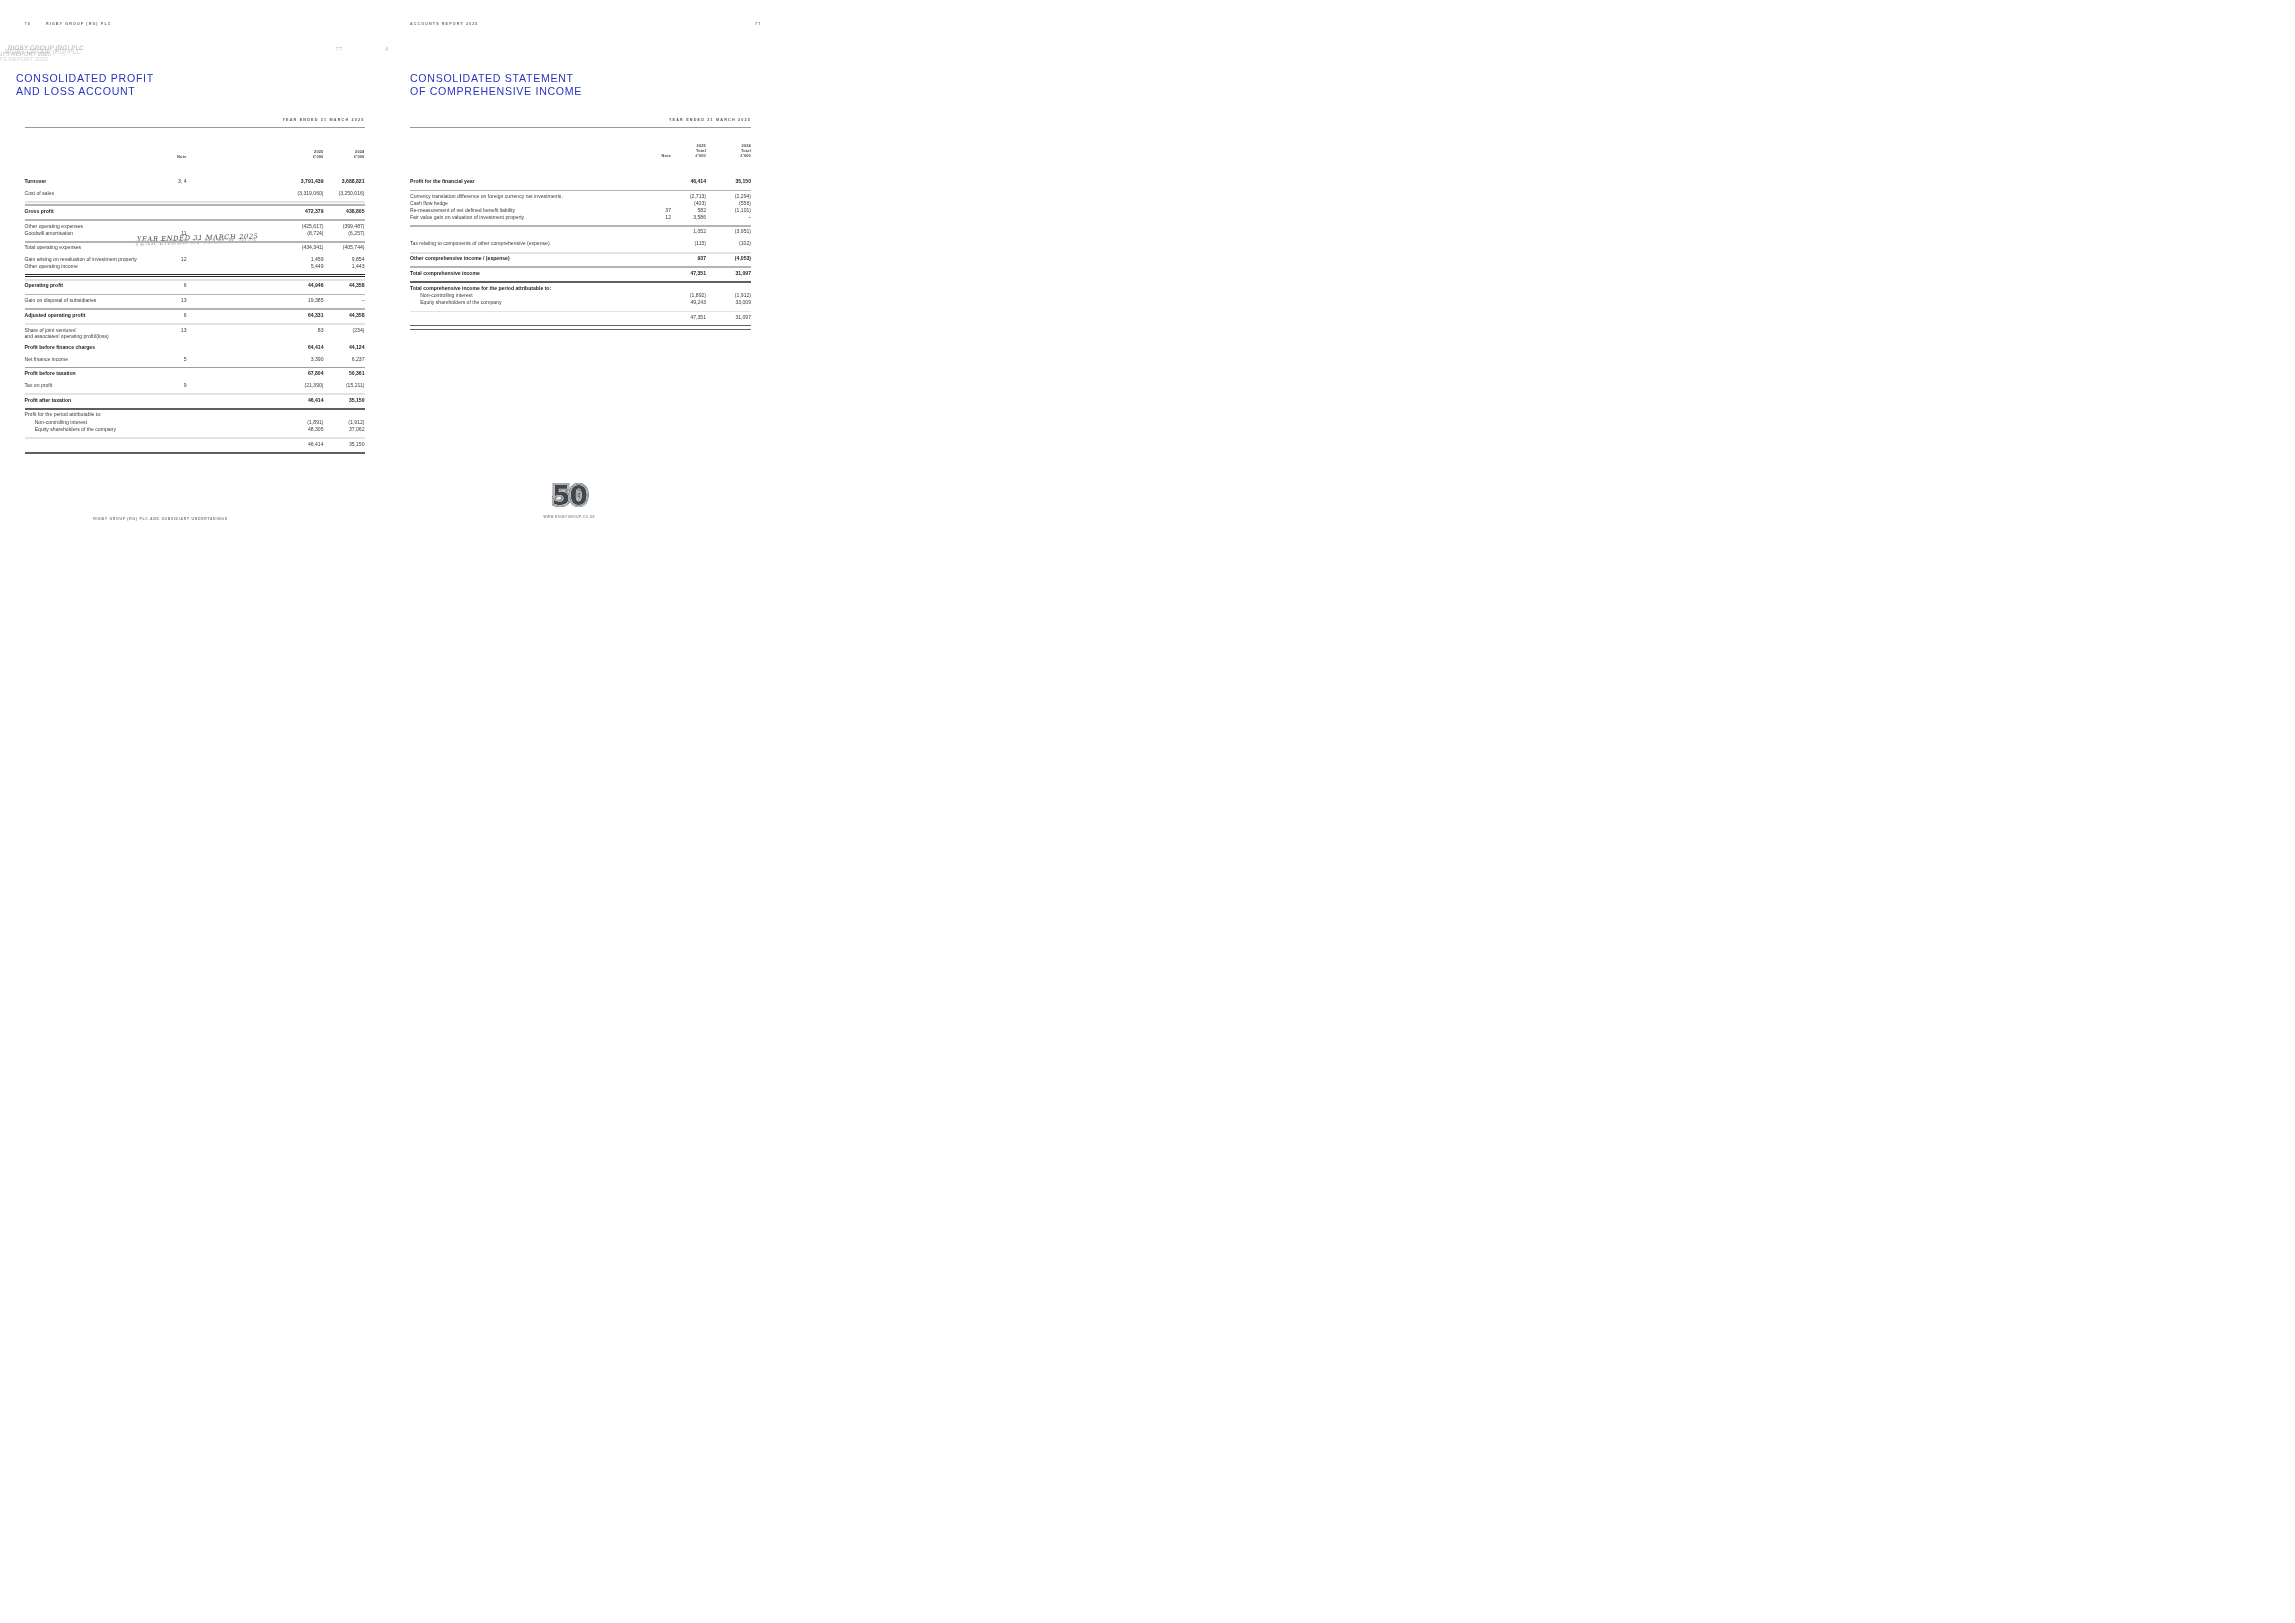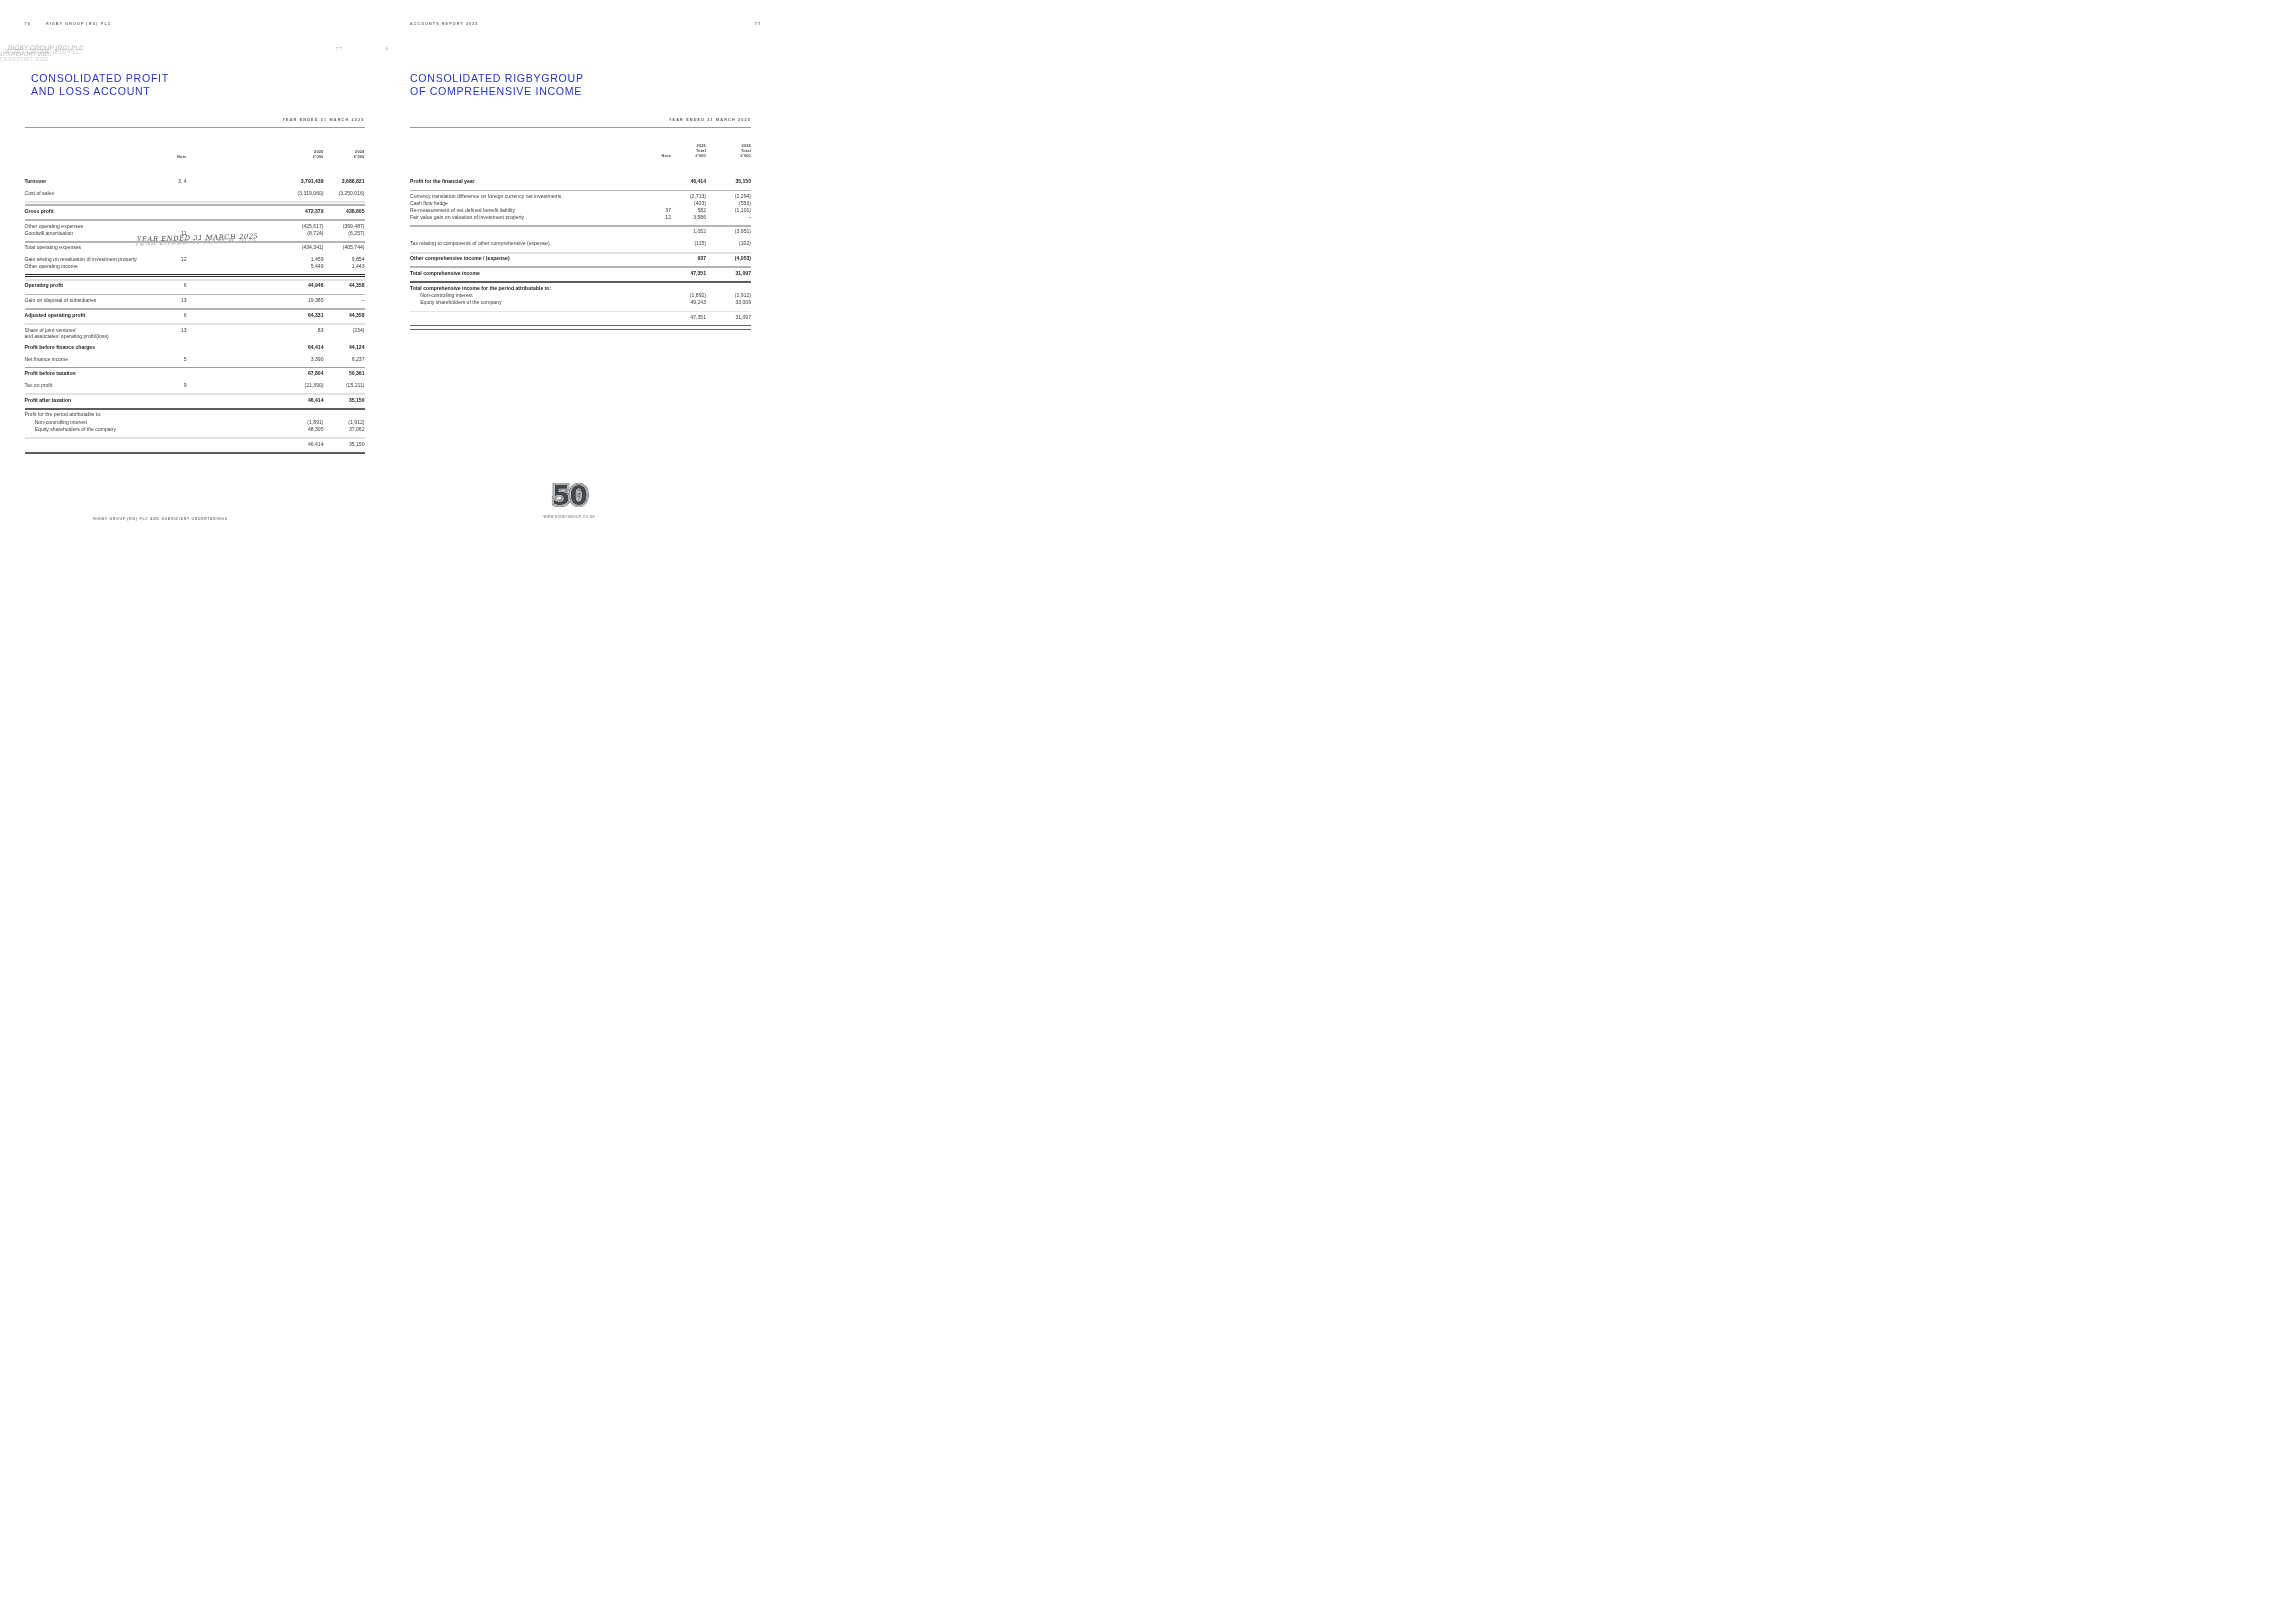--- a/index.html
+++ b/index.html
@@ -6,21 +6,21 @@
   .sheet{position:relative;width:765px;height:541px;background:#fff;overflow:hidden;
          font-family:"Liberation Sans", sans-serif;color:#3b3b3b;}
   
   .microcaps{font-size:3.7px;font-weight:bold;letter-spacing:1.1px;color:#6a6a6a;white-space:nowrap;}
   .hdr-num-left{position:absolute;left:24.5px;top:22px;}
   .hdr-brand{position:absolute;left:46px;top:22px;}
   .hdr-right{position:absolute;left:410px;top:22px;}
   .hdr-num-right{position:absolute;right:3.7px;top:22px;}
   
   .title{position:absolute;font-size:10.6px;letter-spacing:0.7px;line-height:13.4px;font-weight:500;color:#2734c3;white-space:pre-line;}
-  .title-left{left:31px;top:72px;}
+  .title-left{left:16px;top:72px;}
   .title-right{left:410px;top:72px;}
   
   .period{position:absolute;text-align:right;font-size:3.7px;font-weight:bold;letter-spacing:1.2px;color:#555;}
   .period-left{left:24.5px;top:118px;width:340px;}
   .period-right{left:410px;top:118px;width:341px;}
   .toprule{position:absolute;height:0.9px;background:#9a9a9a;}
   .toprule-left{left:24.5px;top:127px;width:340px;}
   .toprule-right{left:410px;top:127px;width:341px;}
   
   .colhead{position:absolute;display:flex;align-items:flex-end;font-size:3.9px;font-weight:bold;
@@ -87,21 +87,21 @@
   <div class="ghost ghost-a2">RIGBY GROUP (RG) PLC</div>
   <div class="ghost ghost-b1">ACCOUNTS REPORT 2025</div>
   <div class="ghost ghost-b2">ACCOUNTS REPORT 2025</div>
   <div class="ghost ghost-p">77</div>
   <div class="ghost ghost-m">4</div>
   <div class="wm wm1">YEAR ENDED 31 MARCH 2025</div>
   <div class="wm wm2">YEAR ENDED 31 MARCH 2025</div>
 
   <div class="title title-left">CONSOLIDATED PROFIT
 AND LOSS ACCOUNT</div>
-  <div class="title title-right">CONSOLIDATED RIGBYGROUP
+  <div class="title title-right">CONSOLIDATED STATEMENT
 OF COMPREHENSIVE INCOME</div>
 
   <div class="period period-left">YEAR ENDED 31 MARCH 2025</div>
   <div class="toprule toprule-left"></div>
   <div class="period period-right">YEAR ENDED 31 MARCH 2025</div>
   <div class="toprule toprule-right"></div>
 
   <div class="colhead colhead-left">
     <span class="sp"></span>
     <span class="c cn">Note</span>

